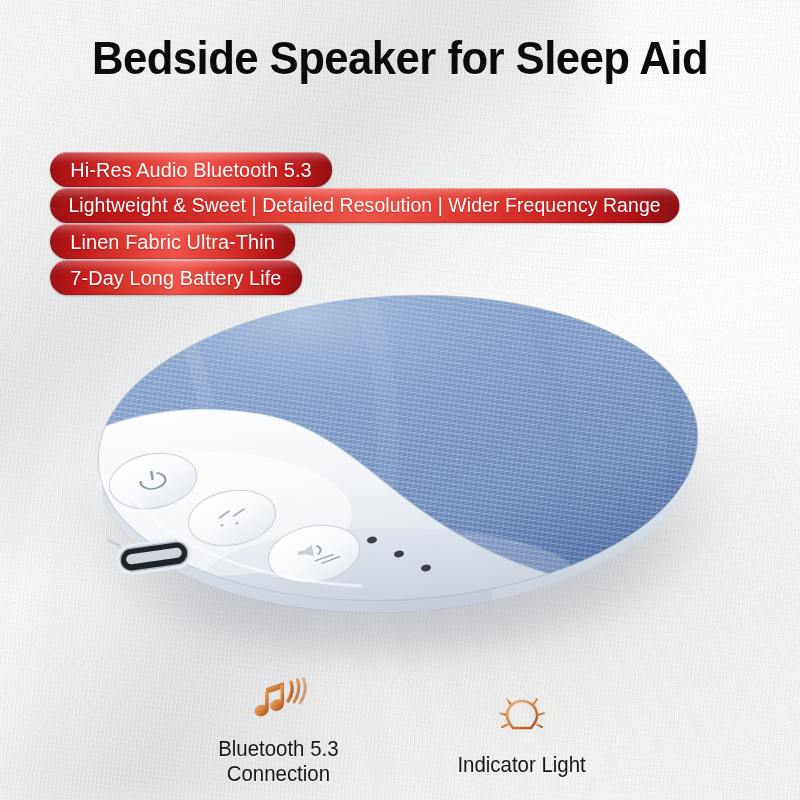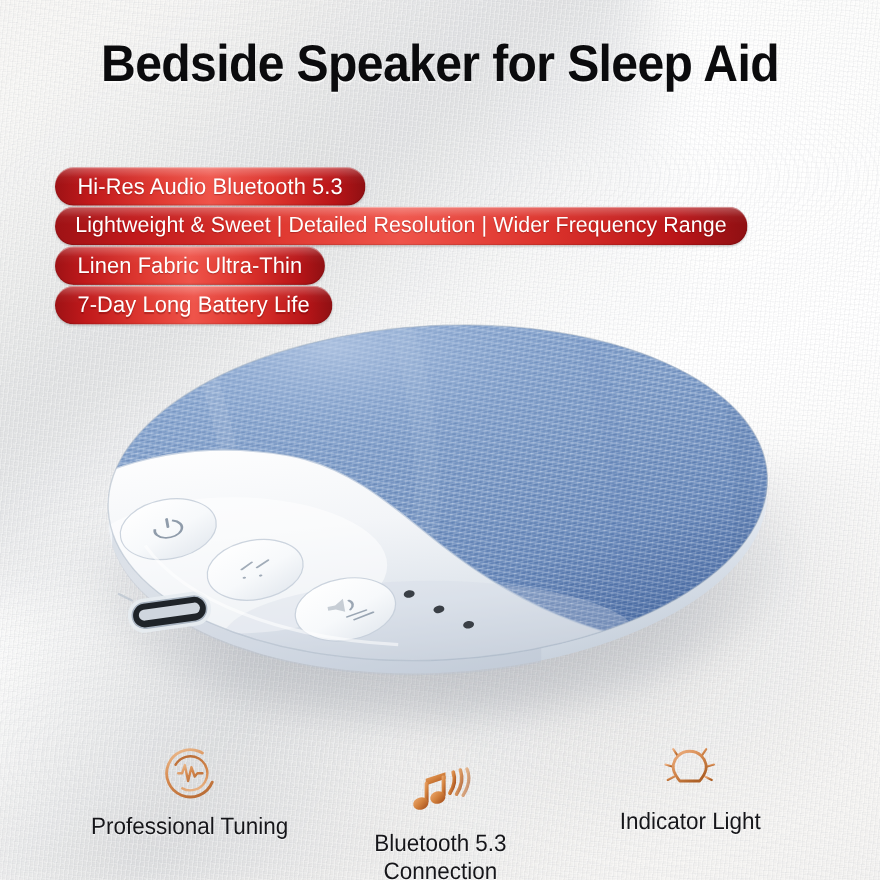--- a/index.html
+++ b/index.html
@@ -347,37 +347,20 @@
         <rect x="-34" y="-11" width="68" height="23" rx="11.5" fill="none" stroke="#a9b4c1" stroke-width="1.4"></rect>
       </g>
       <path d="M 46,258 L 58,264" stroke="#b8c2ce" stroke-width="2" stroke-linecap="round" opacity="0.7"></path>
 
       <path d="M 70,214 A 300,152 -3 0 0 300,304" stroke="#ffffff" stroke-width="3" fill="none" opacity="0.55"></path>
     </svg>
   </div>
 
   <div class="features">
 
-    <div class="feature">
-      <div class="feature-icon">
-        <svg width="54" height="54" viewBox="0 0 54 54">
-          <defs>
-            <linearGradient id="cu1" x1="0" y1="0" x2="1" y2="1">
-              <stop offset="0" stop-color="#f0c49a"></stop>
-              <stop offset="0.45" stop-color="#d5894f"></stop>
-              <stop offset="1" stop-color="#b2652f"></stop>
-            </linearGradient>
-          </defs>
-          <circle cx="27" cy="27" r="21.5" fill="none" stroke="url(#cu1)" stroke-width="2.6" stroke-dasharray="104 31" transform="rotate(22 27 27)" stroke-linecap="round"></circle>
-          <circle cx="27" cy="27" r="15.5" fill="none" stroke="url(#cu1)" stroke-width="2.2" stroke-dasharray="72 26" transform="rotate(-150 27 27)" stroke-linecap="round"></circle>
-          <path d="M 16,27 L 19.5,27 L 22,19.5 L 25,34 L 28,21.5 L 31,30 L 33.5,27 L 38,27" fill="none" stroke="url(#cu1)" stroke-width="2.2" stroke-linecap="round" stroke-linejoin="round"></path>
-        </svg>
-      </div>
-      <div class="feature-label">Professional Tuning</div>
-    </div>
 
     <div class="feature">
       <div class="feature-icon">
         <svg width="58" height="54" viewBox="0 0 58 54">
           <defs>
             <linearGradient id="cu2" x1="0" y1="0" x2="0.8" y2="1">
               <stop offset="0" stop-color="#eeab72"></stop>
               <stop offset="0.5" stop-color="#d4833f"></stop>
               <stop offset="1" stop-color="#a9521e"></stop>
             </linearGradient>

